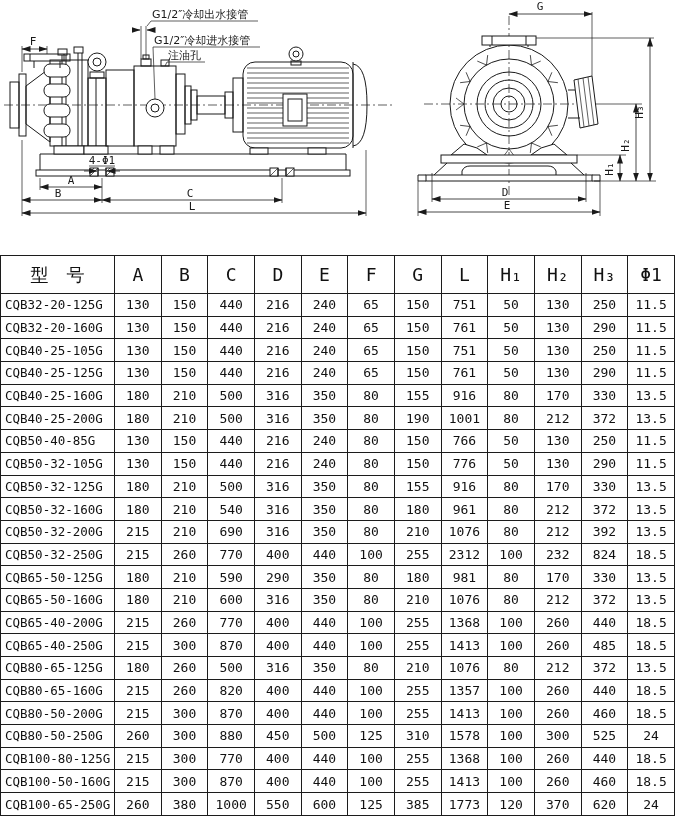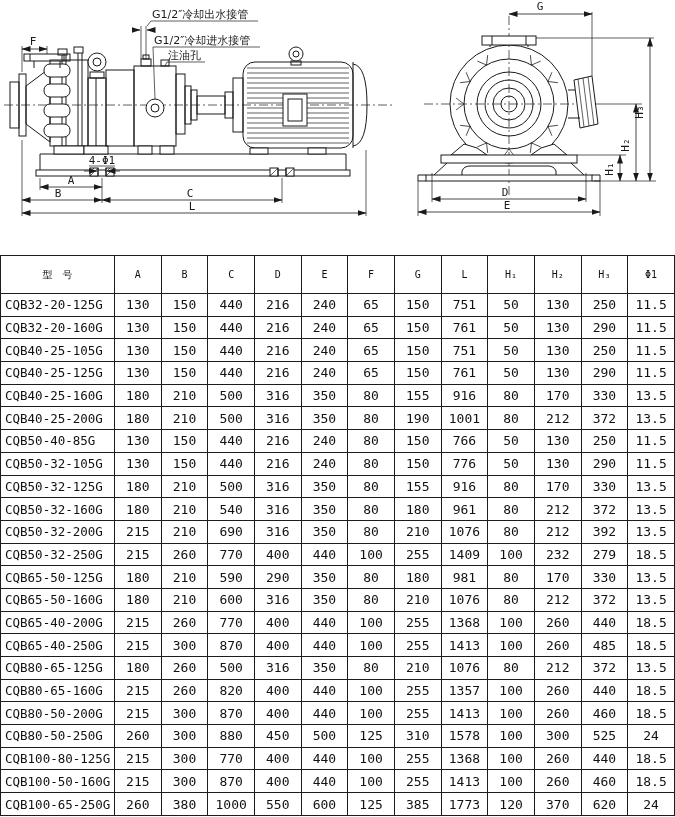--- a/index.html
+++ b/index.html
@@ -10,21 +10,21 @@
   .ln{stroke:#1a1a1a;stroke-width:1;fill:none;}
   .lnw{stroke:#1a1a1a;stroke-width:1;fill:#ffffff;}
   .thin{stroke:#1a1a1a;stroke-width:0.7;fill:none;}
   .cl{stroke:#1a1a1a;stroke-width:0.7;fill:none;stroke-dasharray:9,3,2,3;}
   .dim{stroke:#1a1a1a;stroke-width:0.8;fill:none;marker-start:url(#arr);marker-end:url(#arr);}
   .dimE{stroke:#1a1a1a;stroke-width:0.8;fill:none;marker-end:url(#arr);}
   .t{font:11px "DejaVu Sans Mono","Liberation Mono",monospace;fill:#1a1a1a;}
   .tc{font:11px "DejaVu Sans","Liberation Sans",sans-serif;fill:#1a1a1a;}
   table.spec{border-collapse:collapse;table-layout:fixed;width:675px;height:561px;margin:0;}
   table.spec th,table.spec td{border:1px solid #1c1c1c;text-align:center;padding:0;overflow:hidden;white-space:nowrap;color:#111;}
-  table.spec thead th{height:37px;font-size:10px;font-weight:normal;}
+  table.spec thead th{height:37px;font-size:18px;font-weight:normal;}
   table.spec tbody td{font-size:13px;height:21px;}
   table.spec td.model{text-align:left;padding-left:4px;font-size:12.5px;}
 </style>
 </head>
 <body>
 
 <div class="page">
 
   <div class="drawing-area">
     <svg width="675" height="255" viewBox="0 0 675 255">
@@ -421,24 +421,24 @@
         </tr>
         <tr>
           <td class="model">CQB50-32-250G</td>
           <td>215</td>
           <td>260</td>
           <td>770</td>
           <td>400</td>
           <td>440</td>
           <td>100</td>
           <td>255</td>
-          <td>1409</td>
+          <td>2312</td>
           <td>100</td>
           <td>232</td>
-          <td>279</td>
+          <td>824</td>
           <td>18.5</td>
         </tr>
         <tr>
           <td class="model">CQB65-50-125G</td>
           <td>180</td>
           <td>210</td>
           <td>590</td>
           <td>290</td>
           <td>350</td>
           <td>80</td>

